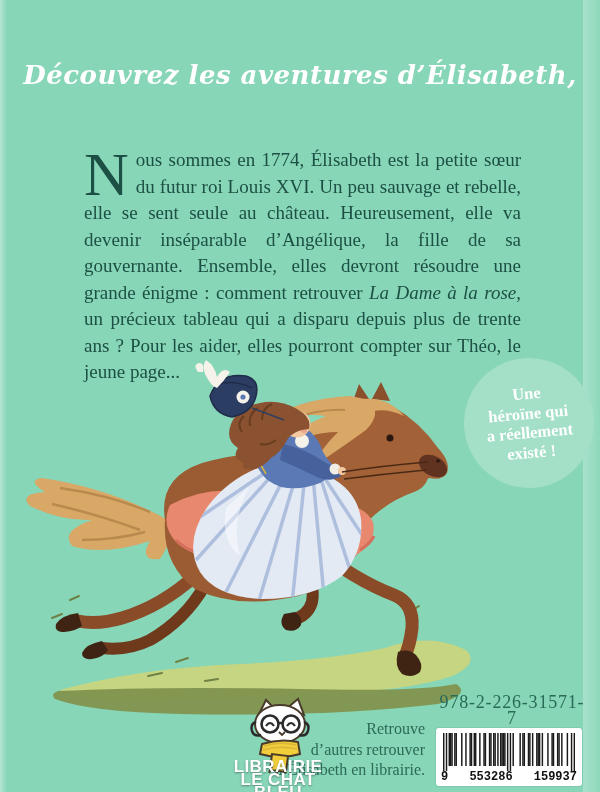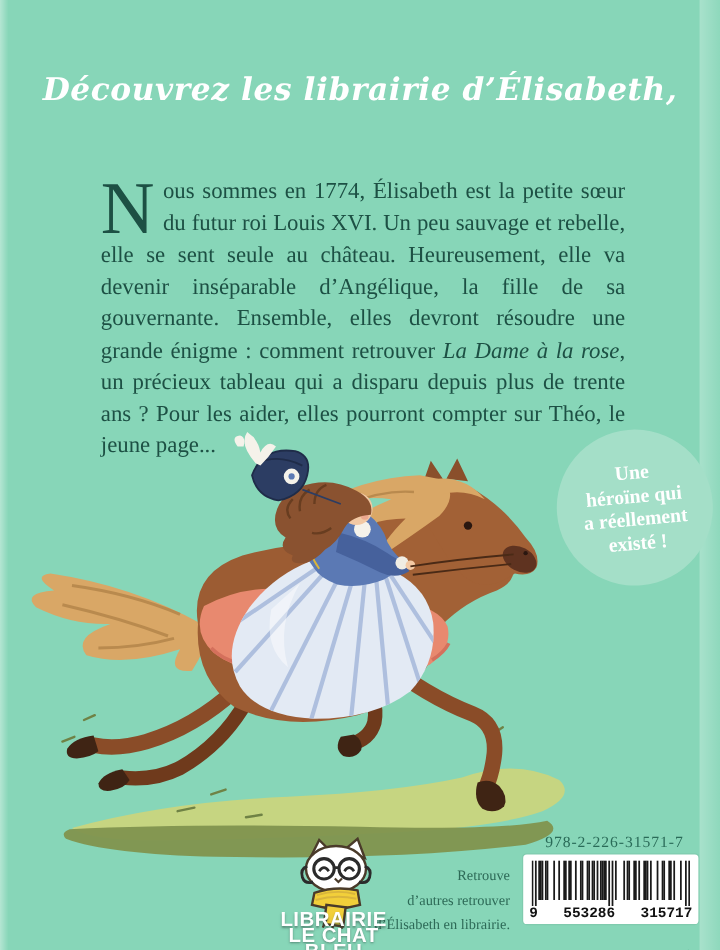--- a/index.html
+++ b/index.html
@@ -30,35 +30,35 @@
   .badge{
     position:absolute;left:464px;top:358px;width:130px;height:130px;
     border-radius:50%;background:#a4dfc8;
     display:flex;flex-direction:column;justify-content:center;align-items:center;
     transform:rotate(-5deg);
     color:#ffffff;font-weight:700;font-size:16.5px;line-height:19.5px;text-align:center;
   }
   .illus{position:absolute;left:0;top:0;width:600px;height:792px;}
   .promo{
     position:absolute;left:185px;top:719px;width:240px;text-align:right;
-    color:#2d6a57;font-size:12px;line-height:20.5px;
+    color:#2d6a57;font-size:16px;line-height:20.5px;
   }
   .stamp{
     position:absolute;left:228px;top:696px;width:100px;text-align:center;z-index:4;
   }
   .stamp svg{display:block;margin:0 auto;}
   .stamp .s1,.stamp .s2{
     font-family:"Liberation Sans",sans-serif;font-weight:700;color:#ffffff;
     text-shadow:0 1px 2px rgba(40,70,60,.55);letter-spacing:.4px;line-height:13px;
   }
   .stamp .s1{font-size:17px;margin-top:-14px;}
   .stamp .s2{font-size:17px;}
   .isbn-block{position:absolute;left:436px;top:694px;width:152px;z-index:4;}
   .isbn-label{
-    text-align:center;color:#2a6b58;font-size:13px;letter-spacing:.8px;line-height:16px;
+    text-align:center;color:#2a6b58;font-size:18px;letter-spacing:.8px;line-height:16px;
   }
   .barcode-box{
     position:relative;margin-top:2px;width:146px;height:58px;background:#ffffff;
     border-radius:3px;box-shadow:0 0 0 1px rgba(0,0,0,.05);
   }
   .barcode-box svg{position:absolute;left:7px;top:5px;}
   .barcode-digits{
     position:absolute;left:4px;right:4px;bottom:3px;display:flex;
     justify-content:space-between;align-items:flex-end;
     font-family:"Liberation Mono",monospace;font-size:12px;font-weight:700;color:#111;
@@ -167,21 +167,21 @@
       <path d="M198,372 q-6,-8 2,-9 q5,1 3,9 Z M204,370 q0,-9 7,-6 q4,4 -4,8 Z" fill="#f5f2ea"></path>
     </g>
 
     <path d="M428,462 Q380,466 342,472 M426,470 Q384,474 344,479" fill="none" stroke="#4a2a16" stroke-width="1.6"></path>
   </svg>
 
   <div class="edge-left"></div>
   <div class="edge-right"></div>
 
   <div class="title z2">
-    <div>Découvrez les librairie d’Élisabeth,</div>
+    <div>Découvrez les aventures d’Élisabeth,</div>
   </div>
 
   <div class="synopsis z2">
     <span class="dropcap">N</span><span>ous sommes en 1774, Élisabeth est la petite sœur du futur roi Louis XVI. Un peu sauvage et rebelle, elle se sent seule au château. Heureusement, elle va devenir inséparable d’Angélique, la fille de sa gouvernante. Ensemble, elles devront résoudre une grande énigme : comment retrouver </span><span class="ital">La Dame à la rose</span><span>, un précieux tableau qui a disparu depuis plus de trente ans ? Pour les aider, elles pourront compter sur Théo, le jeune page...</span>
   </div>
 
   <div class="badge z2">
     <div>Une</div>
     <div>héroïne qui</div>
     <div>a réellement</div>
@@ -264,20 +264,20 @@
           <rect x="82" y="0" width="1.05" height="33" fill="#1a1a1a"></rect>
           <rect x="83" y="0" width="1.05" height="33" fill="#1a1a1a"></rect>
           <rect x="85" y="0" width="1.05" height="33" fill="#1a1a1a"></rect>
           <rect x="89" y="0" width="1.05" height="33" fill="#1a1a1a"></rect>
           <rect x="92" y="0" width="1.05" height="40" fill="#1a1a1a"></rect>
           <rect x="94" y="0" width="1.05" height="40" fill="#1a1a1a"></rect>
         </svg>
       <div class="barcode-digits">
         <span>9</span>
         <span>553286</span>
-        <span>315717</span>
+        <span>159937</span>
       </div>
     </div>
   </div>
 
   <div class="credit">Illustré par Ariane Delrieu.</div>
 
 </div>
 
 </body></html>

